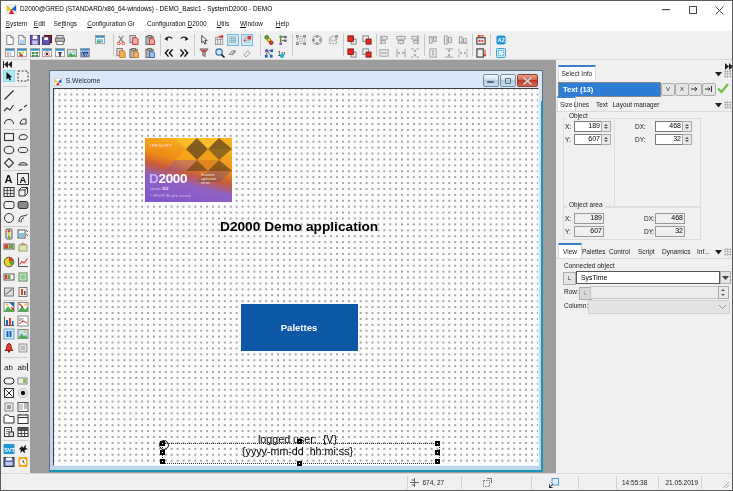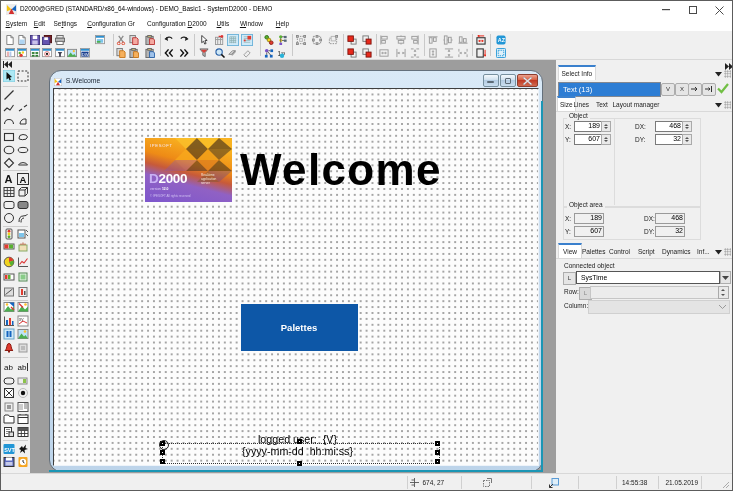--- a/index.html
+++ b/index.html
@@ -16,21 +16,21 @@
 
 #toolbar{position:absolute;left:0;top:30px;width:731px;height:28px;background:#f0f0f0;border-bottom:1px solid #d8d8d8;}
 .tsep{position:absolute;top:3px;width:1px;height:22px;background:#c9c9c9;}
 
 #band{position:absolute;left:0;top:59px;width:731px;height:413px;}
 #leftpal{position:absolute;left:0;top:0;width:29px;height:413px;background:#f0f0f0;}
 .lsep{position:absolute;left:2px;width:25px;height:1px;background:#cdcdcd;}
 #mdi{position:absolute;left:29px;top:0;width:526px;height:413px;background:#9d9d9d;}
 #rpanel{position:absolute;left:555px;top:0;width:176px;height:413px;background:#f0f0f0;}
 
-#child{position:absolute;left:19px;top:10px;width:492px;height:400px;background:linear-gradient(#d9e9f7,#bdd4ea);border:1px solid #64707c;border-radius:12px;}
+#child{position:absolute;left:19px;top:10px;width:492px;height:400px;background:linear-gradient(#d9e9f7,#bdd4ea);border:1px solid #64707c;border-radius:0;}
 #caccentb{position:absolute;left:-1px;bottom:-1px;width:494px;height:2px;background:#1b96b5;}
 #caccentr{position:absolute;right:-1px;top:30px;width:2px;height:370px;background:#1b96b5;}
 #ctitle{position:absolute;left:0;top:0;width:100%;height:17px;font-size:6.8px;color:#1c2633;}
 #canvas{position:absolute;left:3px;top:17px;width:484px;height:376px;background:#fcfcfc;border:1px solid;border-color:#3f3f3f #eef3f9 #eef3f9 #3f3f3f;
  background-image:radial-gradient(circle,#a5a5a5 0.72px,rgba(0,0,0,0) 1px);background-size:5.92px 5.92px;background-position:2.5px 2.5px;}
 .cbtn{position:absolute;top:3px;height:11px;border:1px solid #77909f;border-radius:2px;background:linear-gradient(#f4f9fd,#cfe0ee 45%,#b3cbe2 46%,#cadeef);}
 #cclose{background:linear-gradient(#eba28f,#d95f41 45%,#c03722 46%,#d06a50);border-color:#8e3e2f;}
 
 #welcome{position:absolute;left:186px;top:56px;font-size:44px;font-weight:bold;color:#000;letter-spacing:1.35px;white-space:nowrap;}
 #demoapp{position:absolute;left:166px;top:130px;font-size:13.7px;font-weight:bold;color:#000;white-space:nowrap;}
@@ -664,21 +664,21 @@
             <path d="M30 22 L41 33 L19 33 Z" fill="#7a55c4" opacity="0.3"></path>
             <path d="M41 33 L52 22 L30 22 Z" fill="#9a68b8" opacity="0.35"></path>
             <text x="5" y="9" font-size="4.2" fill="#f6edff" font-family="Liberation Sans" letter-spacing="0.7">IPESOFT</text>
             <text x="4" y="45" font-size="13.5" font-weight="bold" fill="#c9b2f5" font-family="Liberation Sans" letter-spacing="-0.3">D<tspan fill="#ffffff">2000</tspan></text>
             <text x="56" y="38" font-size="3.2" fill="#f3e8d8" font-family="Liberation Sans">Real-time</text>
             <text x="56" y="42" font-size="3.2" fill="#f3e8d8" font-family="Liberation Sans">application</text>
             <text x="56" y="46" font-size="3.2" fill="#f3e8d8" font-family="Liberation Sans">server</text>
             <text x="5" y="52" font-size="3.4" fill="#dccaf8" font-family="Liberation Sans">version <tspan font-weight="bold" fill="#fff">12.0</tspan></text>
             <text x="5" y="59" font-size="3" fill="#d0c0f2" font-family="Liberation Sans">© IPESOFT All rights reserved</text>
           </svg>
-          <div id="welcome">Welcome</div>
+          <div id="demoapp">D2000 Demo application</div>
           <div id="explore">Palettes</div>
           <div id="seltext" style="left:143.5px;top:343.5px;width:200px;">logged user:&nbsp;&nbsp;{V}<br>{yyyy-mm-dd&nbsp;&nbsp;hh:mi:ss}</div>
           <div id="selrect" style="left:108px;top:354px;width:276px;height:19px;"></div>
           <div class="handle" style="left:106px;top:352px;"></div>
           <div class="handle" style="left:243px;top:350px;"></div>
           <div class="handle" style="left:381px;top:352px;"></div>
           <div class="handle" style="left:106px;top:361px;"></div>
           <div class="handle" style="left:381px;top:361px;"></div>
           <div class="handle" style="left:106px;top:370px;"></div>
           <div class="handle" style="left:243px;top:372px;"></div>
@@ -691,21 +691,21 @@
       <svg class="abs" style="left:169px;top:3px" width="9" height="7" viewBox="0 0 9 7">
           <path d="M0 0 L4 3.5 L0 7 Z M4 0 L8 3.5 L4 7 Z" fill="#222"></path>
           <rect x="8" y="0" width="1" height="7" fill="#222"></rect>
         </svg>
       <div class="tab tabact" style="left:2px;top:5px;padding:0 2.5px;">Select Info</div>
       <svg class="abs" style="left:159px;top:12px" width="7" height="4.5" viewBox="0 0 7 4.5">
           <path d="M0 0 L7 0 L3.5 4.5 Z" fill="#222"></path>
         </svg>
       <div class="grip" style="left:168px;top:10px;"></div>
       <div class="abs" style="left:2px;top:22px;width:101px;height:13px;border:1px solid #828790;background:#2d7dd4;">
-        <span class="abs" style="left:4px;top:2px;font-size:7.5px;font-weight:normal;color:#fff;">Text (13)</span>
+        <span class="abs" style="left:4px;top:2px;font-size:7.5px;font-weight:bold;color:#fff;">Text (13)</span>
       </div>
       <div class="minibtn" style="left:105px;top:23px;">V</div>
       <div class="minibtn" style="left:119px;top:23px;">X</div>
       <div class="minibtn" style="left:132px;top:23px;"><svg width="8" height="6" viewBox="0 0 8 6" style="margin-top:2px">
             <path d="M0 3 H6 M6 3 L4 1 M6 3 L4 5" stroke="#333" fill="none"></path>
           </svg></div>
       <div class="minibtn" style="left:146px;top:23px;"><svg width="8" height="6" viewBox="0 0 8 6" style="margin-top:2px">
             <path d="M0 3 H5 M5 3 L3.5 1.5 M5 3 L3.5 4.5 M6.5 0 V6" stroke="#333" fill="none"></path>
           </svg></div>
       <svg class="abs" style="left:161px;top:23px" width="12" height="11" viewBox="0 0 12 11">

